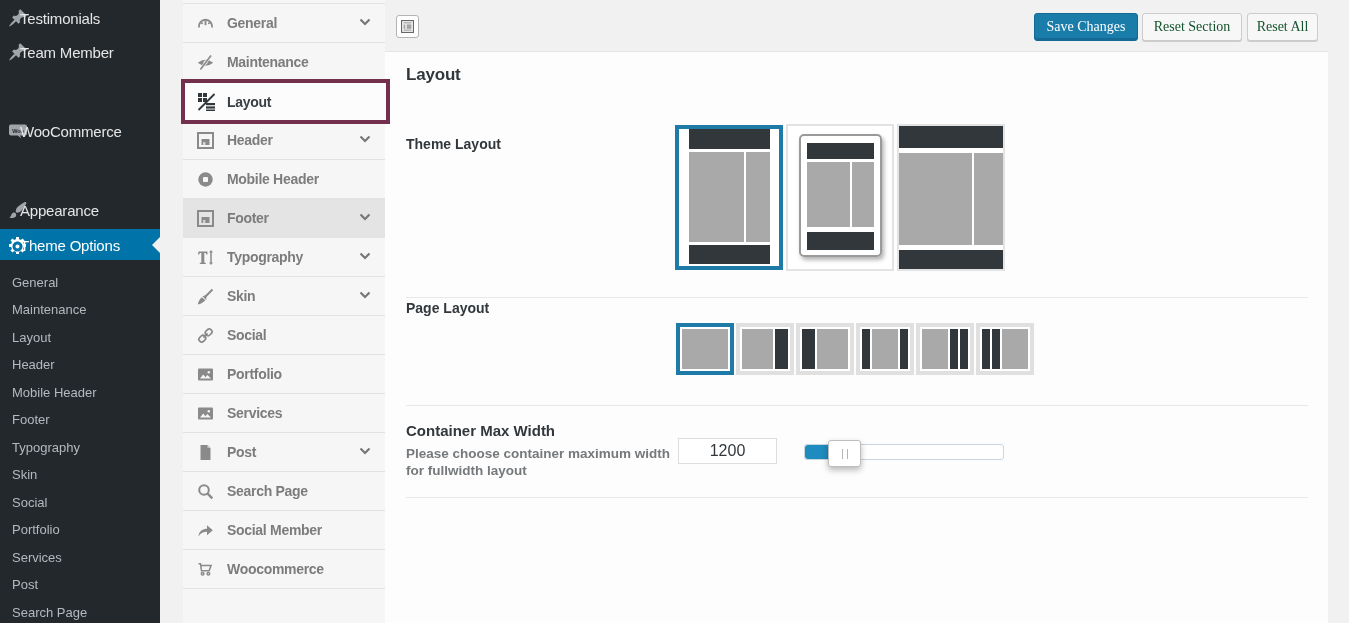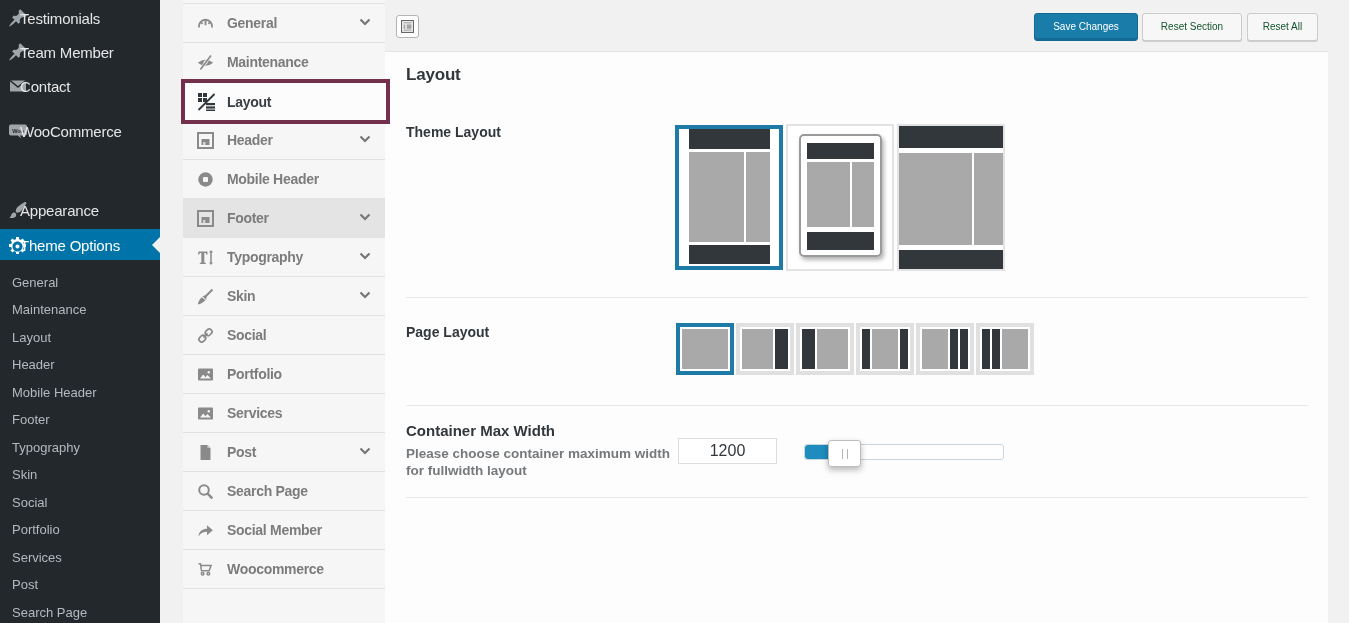--- a/index.html
+++ b/index.html
@@ -28,21 +28,21 @@
 #activetab .t-txt { position:absolute; left:42px; top:50%; transform:translateY(-50%); font-size:14px; letter-spacing:-0.3px; font-weight:bold; color:#3a3f44; }
 
 
 #panel { position:absolute; left:385px; top:51px; width:943px; height:572px; background:#fdfdfd; border-top:1px solid #e5e5e5; }
 .sep { position:absolute; left:21px; width:902px; height:1px; background:#e8e8e8; }
 h1.pagetitle { position:absolute; left:21px; top:13px; font-size:17px; letter-spacing:-0.2px; font-weight:bold; color:#32373c; }
 .flabel { position:absolute; left:21px; font-size:14px; font-weight:bold; color:#32373c; }
 .fdesc { position:absolute; left:21px; font-size:13.5px; color:#76797c; line-height:16.5px; }
 
 
-.btn { position:absolute; top:13px; height:28px; border-radius:3px; font-size:10px; line-height:26px; text-align:center; }
+.btn { position:absolute; top:13px; height:28px; border-radius:3px; font-size:14px; line-height:26px; text-align:center;font-family:Liberation Serif, serif; }
 .btn-primary { background:#1a7ca9; border:1px solid #146a94; color:#fff; box-shadow:inset 0 -2px 0 #146a94;}
 .btn-sec { background:#f7f7f7; border:1px solid #ccc; color:#14532d; box-shadow:0 1px 0 #ccc; }
 #togglebtn { position:absolute; left:396px; top:15px; width:23px; height:23px; background:#fff; border:1px solid #b4b4b4; border-radius:3px; }
 
 
 .tl { position:absolute; top:73px; width:108px; height:145px; background:#fff; }
 .tl .hdr, .tl .ftr { background:#32373c; }
 .tl .gry { background:#a9a9a9; }
 
 .pl { position:absolute; top:271px; width:58px; height:52px; border:4px solid #e0e0e0; background:#fff; padding:2px; display:flex; gap:2px; }
@@ -64,29 +64,20 @@
     <svg class="mi-ico" viewBox="0 0 20 20">
         <path fill="#a0a5aa" d="M10.44 3.02l1.82-1.82 6.36 6.35-1.83 1.82c-1.05-.68-2.48-.57-3.41.36l-.75.75c-.92.93-1.04 2.35-.35 3.41l-1.83 1.82-2.41-2.41-2.8 2.79c-.42.42-3.38 2.71-3.8 2.29s1.86-3.38 2.28-3.8l2.79-2.79-2.4-2.4 1.83-1.82c1.05.69 2.48.57 3.4-.36l.75-.75c.93-.92 1.05-2.35.36-3.44z"></path>
       </svg>
     <span class="mi-txt">Testimonials</span>
   </div>
   <div class="menu-item" style="top:35px;">
     <svg class="mi-ico" viewBox="0 0 20 20">
         <path fill="#a0a5aa" d="M10.44 3.02l1.82-1.82 6.36 6.35-1.83 1.82c-1.05-.68-2.48-.57-3.41.36l-.75.75c-.92.93-1.04 2.35-.35 3.41l-1.83 1.82-2.41-2.41-2.8 2.79c-.42.42-3.38 2.71-3.8 2.29s1.86-3.38 2.28-3.8l2.79-2.79-2.4-2.4 1.83-1.82c1.05.69 2.48.57 3.4-.36l.75-.75c.93-.92 1.05-2.35.36-3.44z"></path>
       </svg>
     <span class="mi-txt">Team Member</span>
-  </div>
-  <div class="menu-item" style="top:69px;">
-    <svg class="mi-ico" viewBox="0 0 20 20">
-        <g fill="#a0a5aa">
-          <path d="M2 4.5h16v11H2z"></path>
-        </g>
-        <path d="M2 4.5l8 6.5 8-6.5" stroke="#23282d" stroke-width="1.6" fill="none"></path>
-      </svg>
-    <span class="mi-txt">Contact</span>
   </div>
   <div class="menu-item" style="top:114px;">
     <svg class="mi-ico" viewBox="0 0 20 20">
         <path fill="#a0a5aa" d="M3 3.5h14c1.1 0 2 .9 2 2v7c0 1.1-.9 2-2 2h-5l1.2 3-3.4-3H3c-1.1 0-2-.9-2-2v-7c0-1.1.9-2 2-2z"></path>
         <text x="10" y="11.5" font-size="5.6" font-weight="bold" fill="#23282d" text-anchor="middle" font-family="Liberation Sans">Woo</text>
       </svg>
     <span class="mi-txt">WooCommerce</span>
   </div>
   <div class="menu-item" style="top:193px;">
     <svg class="mi-ico" viewBox="0 0 20 20">
@@ -261,23 +252,23 @@
         <rect x="9" y="14.4" width="9" height="2.2"></rect>
         <rect x="9" y="17.5" width="9" height="1.5"></rect>
       </g>
       <path d="M1.5 18L17.5 2" stroke="#32373c" stroke-width="1.8"></path>
     </svg>
   <span class="t-txt">Layout</span>
 </div>
 
 <div id="panel">
   <h1 class="pagetitle">Layout</h1>
-  <div class="flabel" style="top:72px;text-align:center;">Theme Layout</div>
+  <div class="flabel" style="top:84px;text-align:center;">Theme Layout</div>
   <div class="sep" style="top:245px;"></div>
-  <div class="flabel" style="top:272px;">Page Layout</div>
+  <div class="flabel" style="top:248px;">Page Layout</div>
   <div class="sep" style="top:353px;"></div>
   <div class="flabel" style="top:370px; font-size:15px;">Container Max Width</div>
   <div class="fdesc" style="top:394px;font-weight:bold;">Please choose container maximum width<br>for fullwidth layout</div>
   <div class="sep" style="top:445px;"></div>
 
   <div class="tl" style="left:290px; border:4px solid #1e7ba8;">
     <div class="hdr" style="position:absolute; left:10px; top:0px;  width:81px; height:20px;"></div>
     <div class="gry" style="position:absolute; left:10px; top:23px; width:55px; height:90px;"></div>
     <div class="gry" style="position:absolute; left:67px; top:23px; width:24px; height:90px;"></div>
     <div class="ftr" style="position:absolute; left:10px; top:116px; width:81px; height:19px;"></div>

